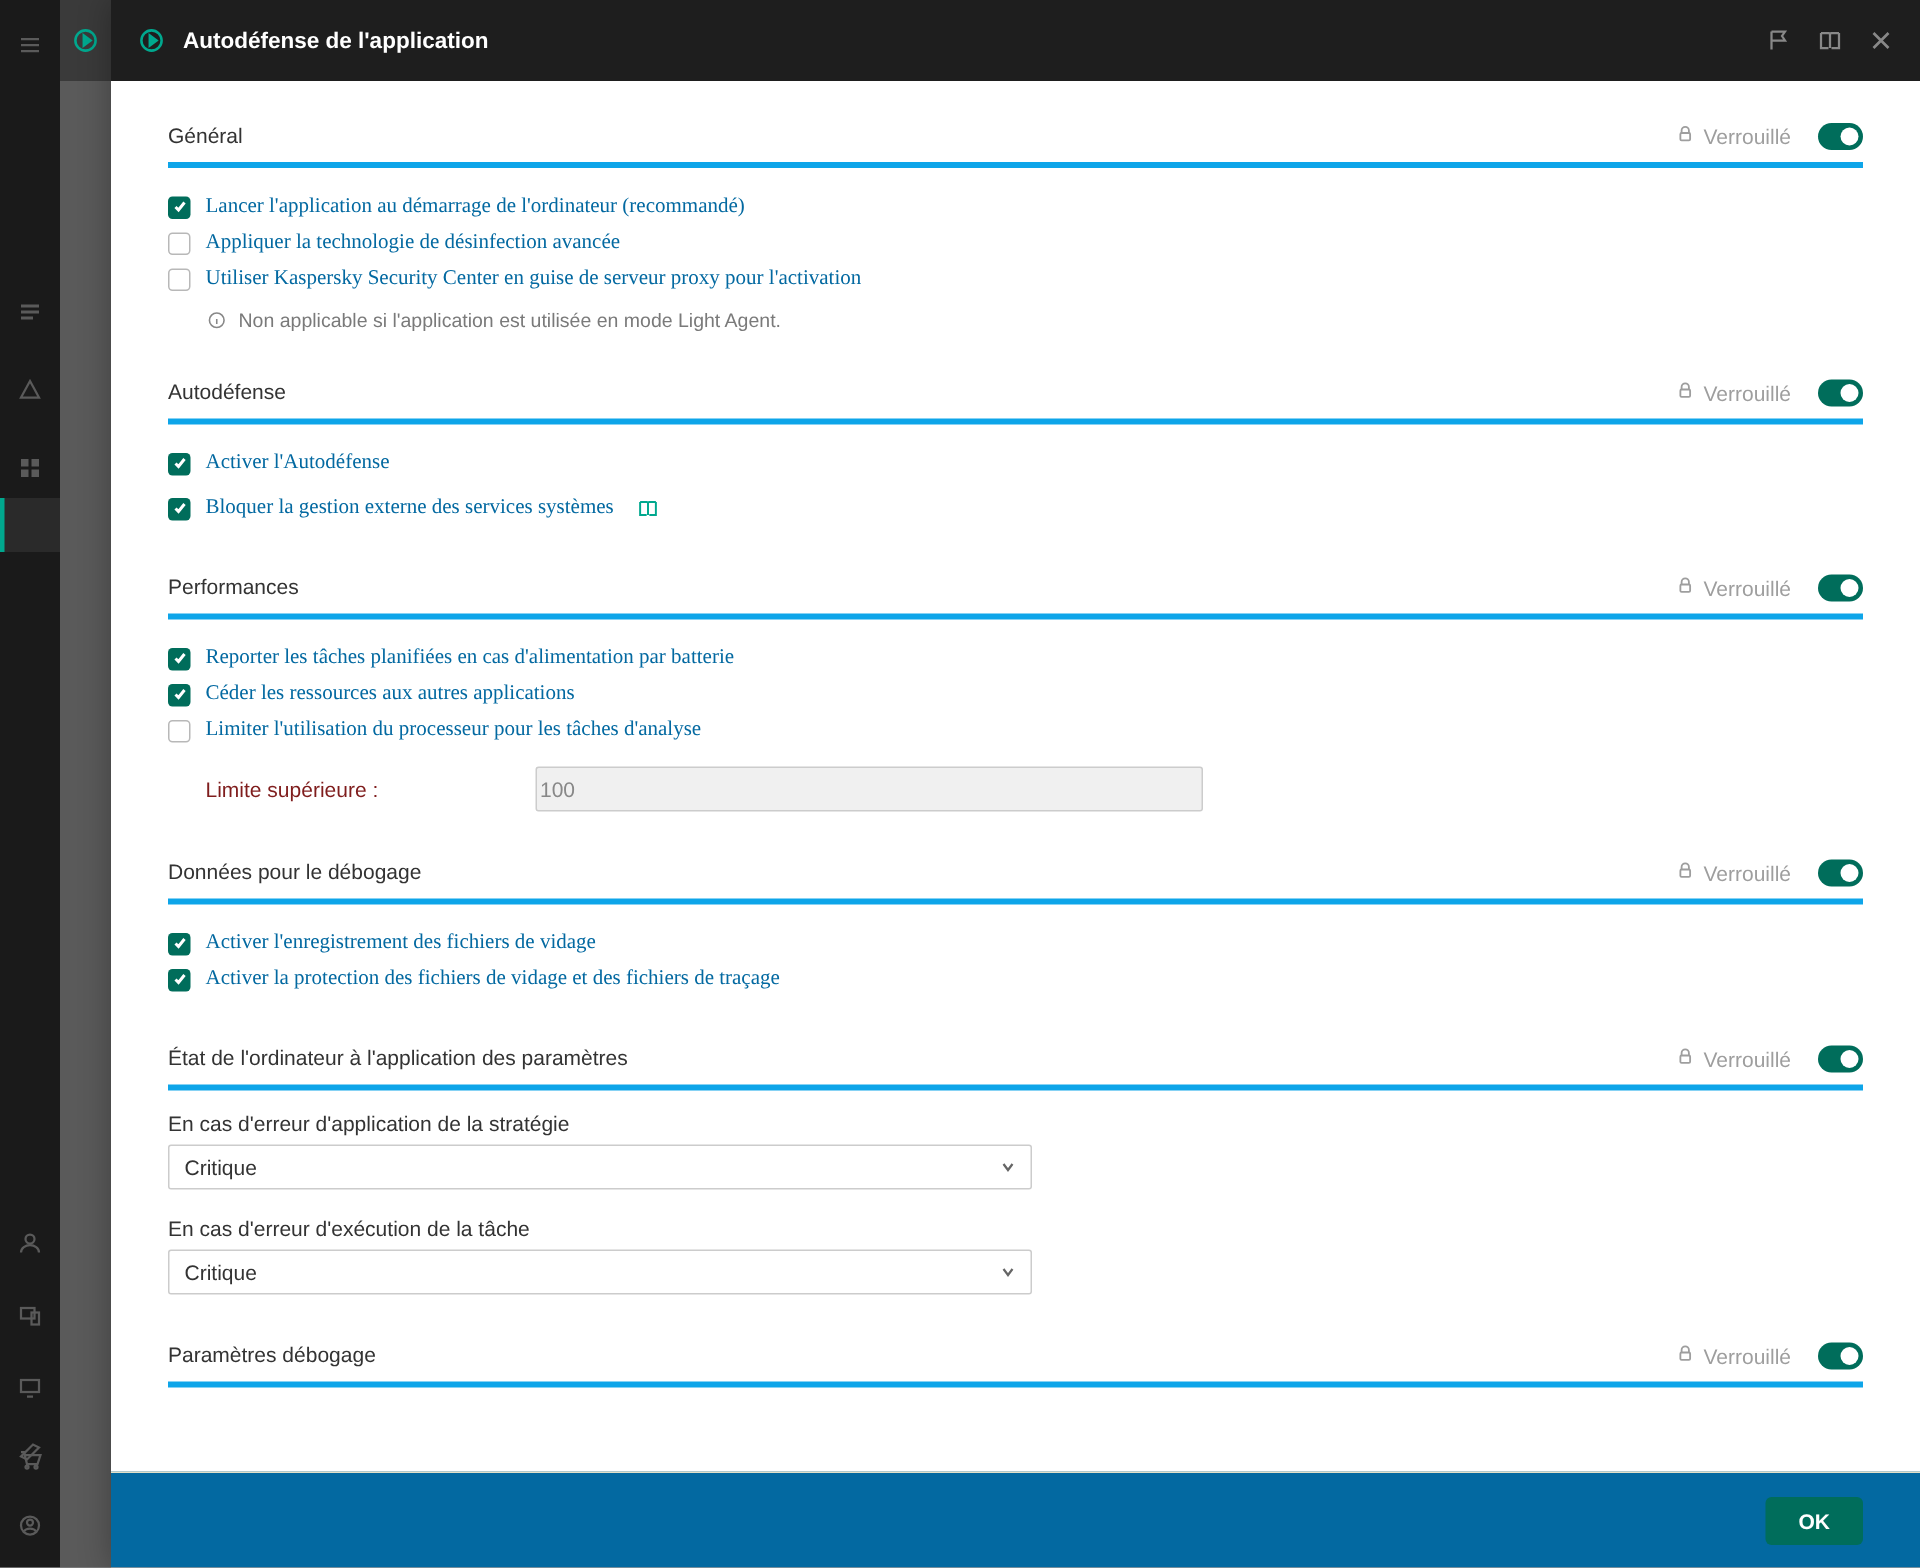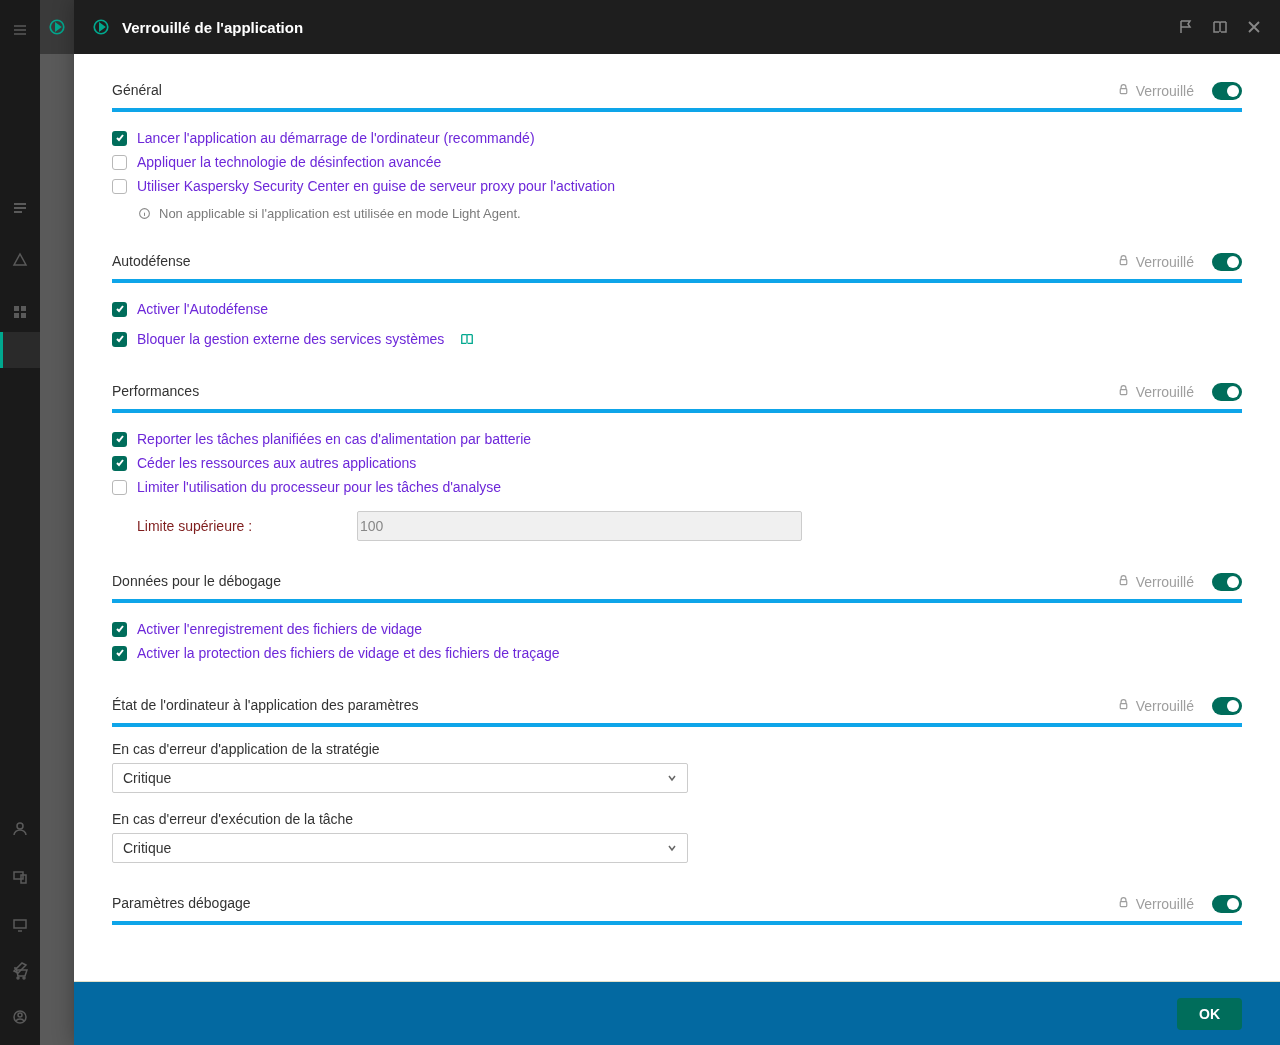--- a/index.html
+++ b/index.html
@@ -156,21 +156,21 @@
   .chk {
     width: 15px; height: 15px;
     border-radius: 3px;
     display: flex; align-items: center; justify-content: center;
     cursor: pointer;
     flex-shrink: 0;
   }
   .chk.on { background: #006d5b; }
   .chk.off { border: 1px solid #b8b8b8; background: #fff; }
   .chk svg { color: #fff; }
-  .chk-label { font-size: 14px; color: #6d28d9; }
+  .chk-label { font-size: 14px; color: #0369a1; font-family: Liberation Serif, serif; }
   .chk-extra { margin-left: 6px; color: #00a88e; cursor:pointer; display:flex; }
 
   
   .info-note {
     display: flex; align-items: center; gap: 8px;
     margin-left: 25px; margin-top: 8px;
     color: #7a7a7a; font-size: 13px; text-align: center;
   }
   .info-icon { width: 14px; height: 14px; display:flex; align-items:center; justify-content:center; color:#888; }
 
@@ -322,21 +322,21 @@
 </div>
 
 <div class="panel">
   <div class="panel-header">
     <span class="panel-title-icon">
       <svg width="18" height="18" viewBox="0 0 16 16" fill="none" stroke="currentColor" stroke-width="1.5">
           <circle cx="8" cy="8" r="6"></circle>
           <path d="M7 5l4 3-4 3z" fill="currentColor"></path>
         </svg>
     </span>
-    <span class="panel-title">Verrouillé de l'application</span>
+    <span class="panel-title">Autodéfense de l'application</span>
     <div class="panel-header-right">
       <span class="hicon">
           <svg width="16" height="16" viewBox="0 0 16 16" fill="none" stroke="currentColor" stroke-width="1.5">
             <path d="M3 2v12M3 2h9l-2 3 2 3H3"></path>
           </svg>
         </span>
       <span class="hicon">
           <svg width="16" height="16" viewBox="0 0 16 16" fill="none" stroke="currentColor" stroke-width="1.5">
             <path d="M2 3h5c1 0 1 1 1 1v9M14 3H9c-1 0-1 1-1 1v9M2 3v10h5M14 3v10H9"></path>
           </svg>

